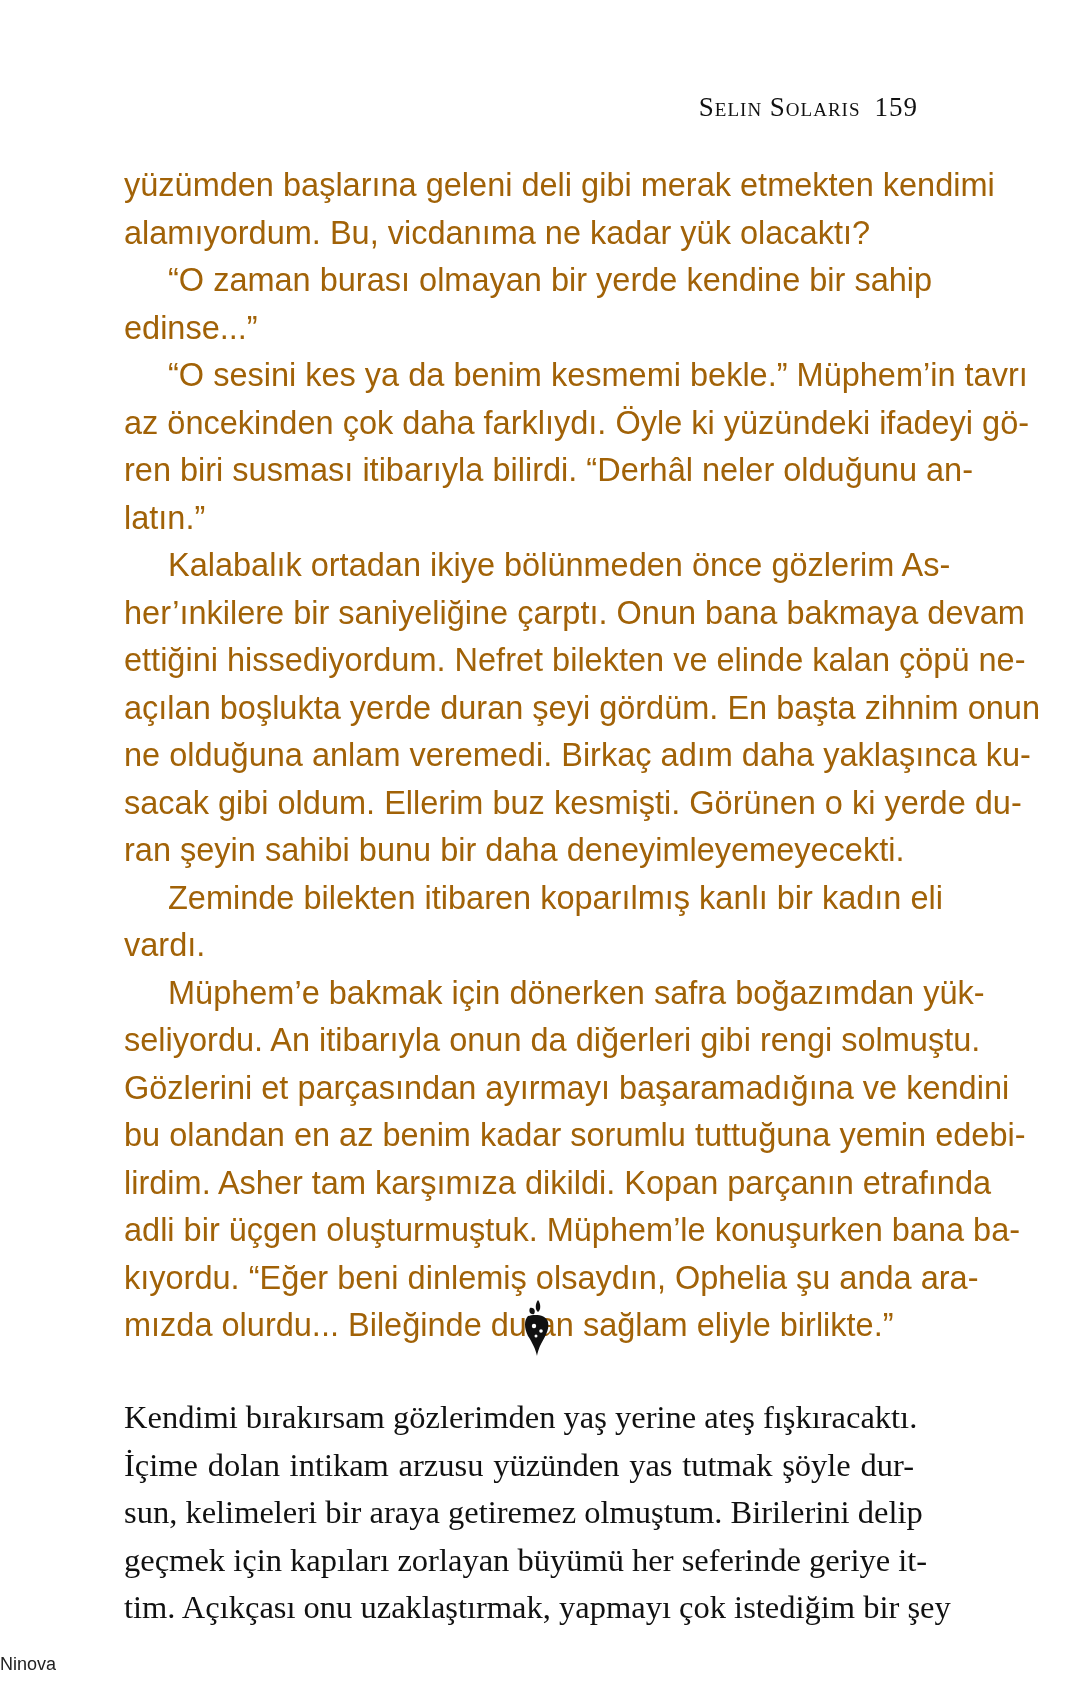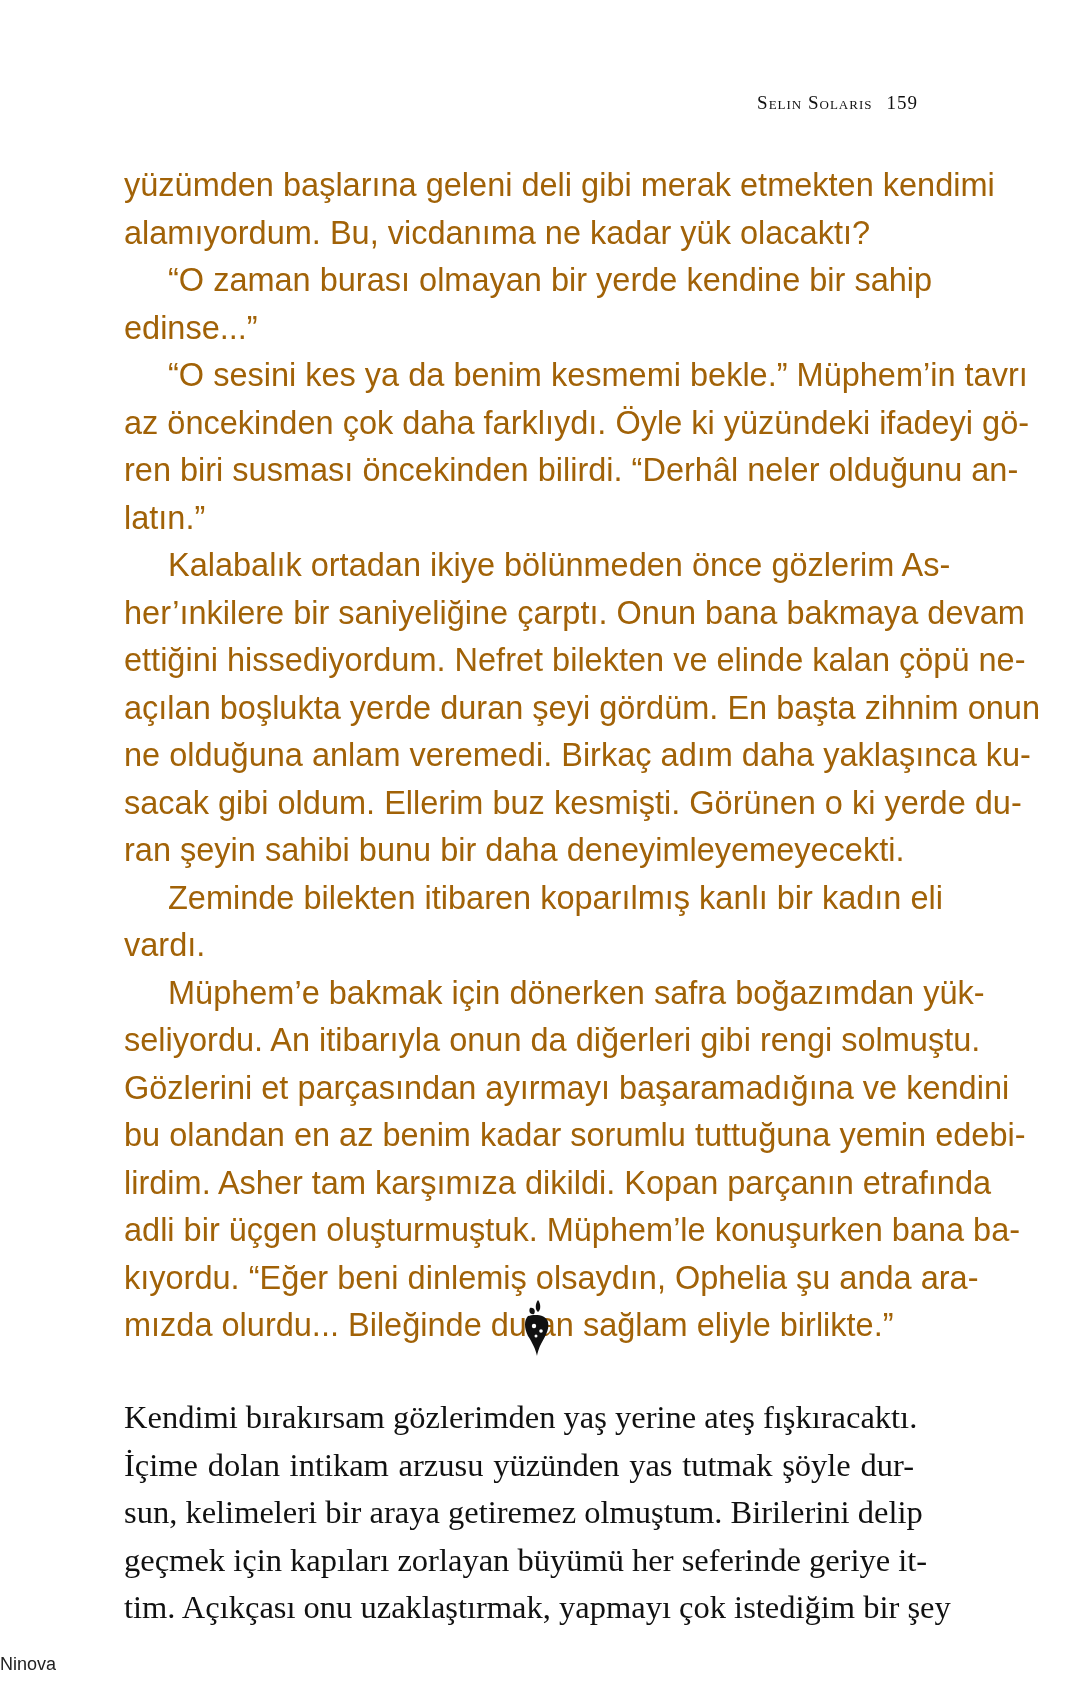--- a/index.html
+++ b/index.html
@@ -1,20 +1,20 @@
 <!DOCTYPE html>
 <html><head>
 <meta charset="utf-8">
 <style>
   html, body { margin: 0; padding: 0; background: #ffffff; }
   body { width: 1080px; height: 1704px; position: relative; overflow: hidden; }
   .page { position: absolute; left: 0; top: 0; width: 1080px; height: 1704px; background: #fff; color: #111; }
   .running-head {
     position: absolute; top: 92px; right: 162px;
-    font-family: "Liberation Serif", serif; font-size: 19px; letter-spacing: 1px;
+    font-family: "Liberation Serif", serif; font-size: 27px; letter-spacing: 1px;
     font-variant: small-caps; color: #111;
   }
   .running-head .folio { margin-left: 14px; }
   .text-block {
     position: absolute; left: 124px; top: 162px; width: 790px;
     font-family: Liberation Sans, sans-serif; font-size: 32.5px; line-height: 47.5px;
     color: #a16207; text-align: justify;
   }
   .line { display: block; height: 47.5px; white-space: nowrap; text-align-last: justify; }
   .line.last { text-align-last: left; }
@@ -39,21 +39,21 @@
     <span>Selin Solaris</span><span class="folio">159</span>
   </div>
 
   <div class="text-block" id="body-lines">
       <span class="line">yüzümden başlarına geleni deli gibi merak etmekten kendimi</span>
       <span class="line last">alamıyordum. Bu, vicdanıma ne kadar yük olacaktı?</span>
       <span class="line indent">“O zaman burası olmayan bir yerde kendine bir sahip</span>
       <span class="line last">edinse...”</span>
       <span class="line indent">“O sesini kes ya da benim kesmemi bekle.” Müphem’in tavrı</span>
       <span class="line">az öncekinden çok daha farklıydı. Öyle ki yüzündeki ifadeyi gö-</span>
-      <span class="line">ren biri susması öncekinden bilirdi. “Derhâl neler olduğunu an-</span>
+      <span class="line">ren biri susması itibarıyla bilirdi. “Derhâl neler olduğunu an-</span>
       <span class="line last">latın.”</span>
       <span class="line indent">Kalabalık ortadan ikiye bölünmeden önce gözlerim As-</span>
       <span class="line">her’ınkilere bir saniyeliğine çarptı. Onun bana bakmaya devam</span>
       <span class="line">ettiğini hissediyordum. Nefret bilekten ve elinde kalan çöpü ne-</span>
       <span class="line">açılan boşlukta yerde duran şeyi gördüm. En başta zihnim onun</span>
       <span class="line">ne olduğuna anlam veremedi. Birkaç adım daha yaklaşınca ku-</span>
       <span class="line">sacak gibi oldum. Ellerim buz kesmişti. Görünen o ki yerde du-</span>
       <span class="line last">ran şeyin sahibi bunu bir daha deneyimleyemeyecekti.</span>
       <span class="line indent">Zeminde bilekten itibaren koparılmış kanlı bir kadın eli</span>
       <span class="line last">vardı.</span>

